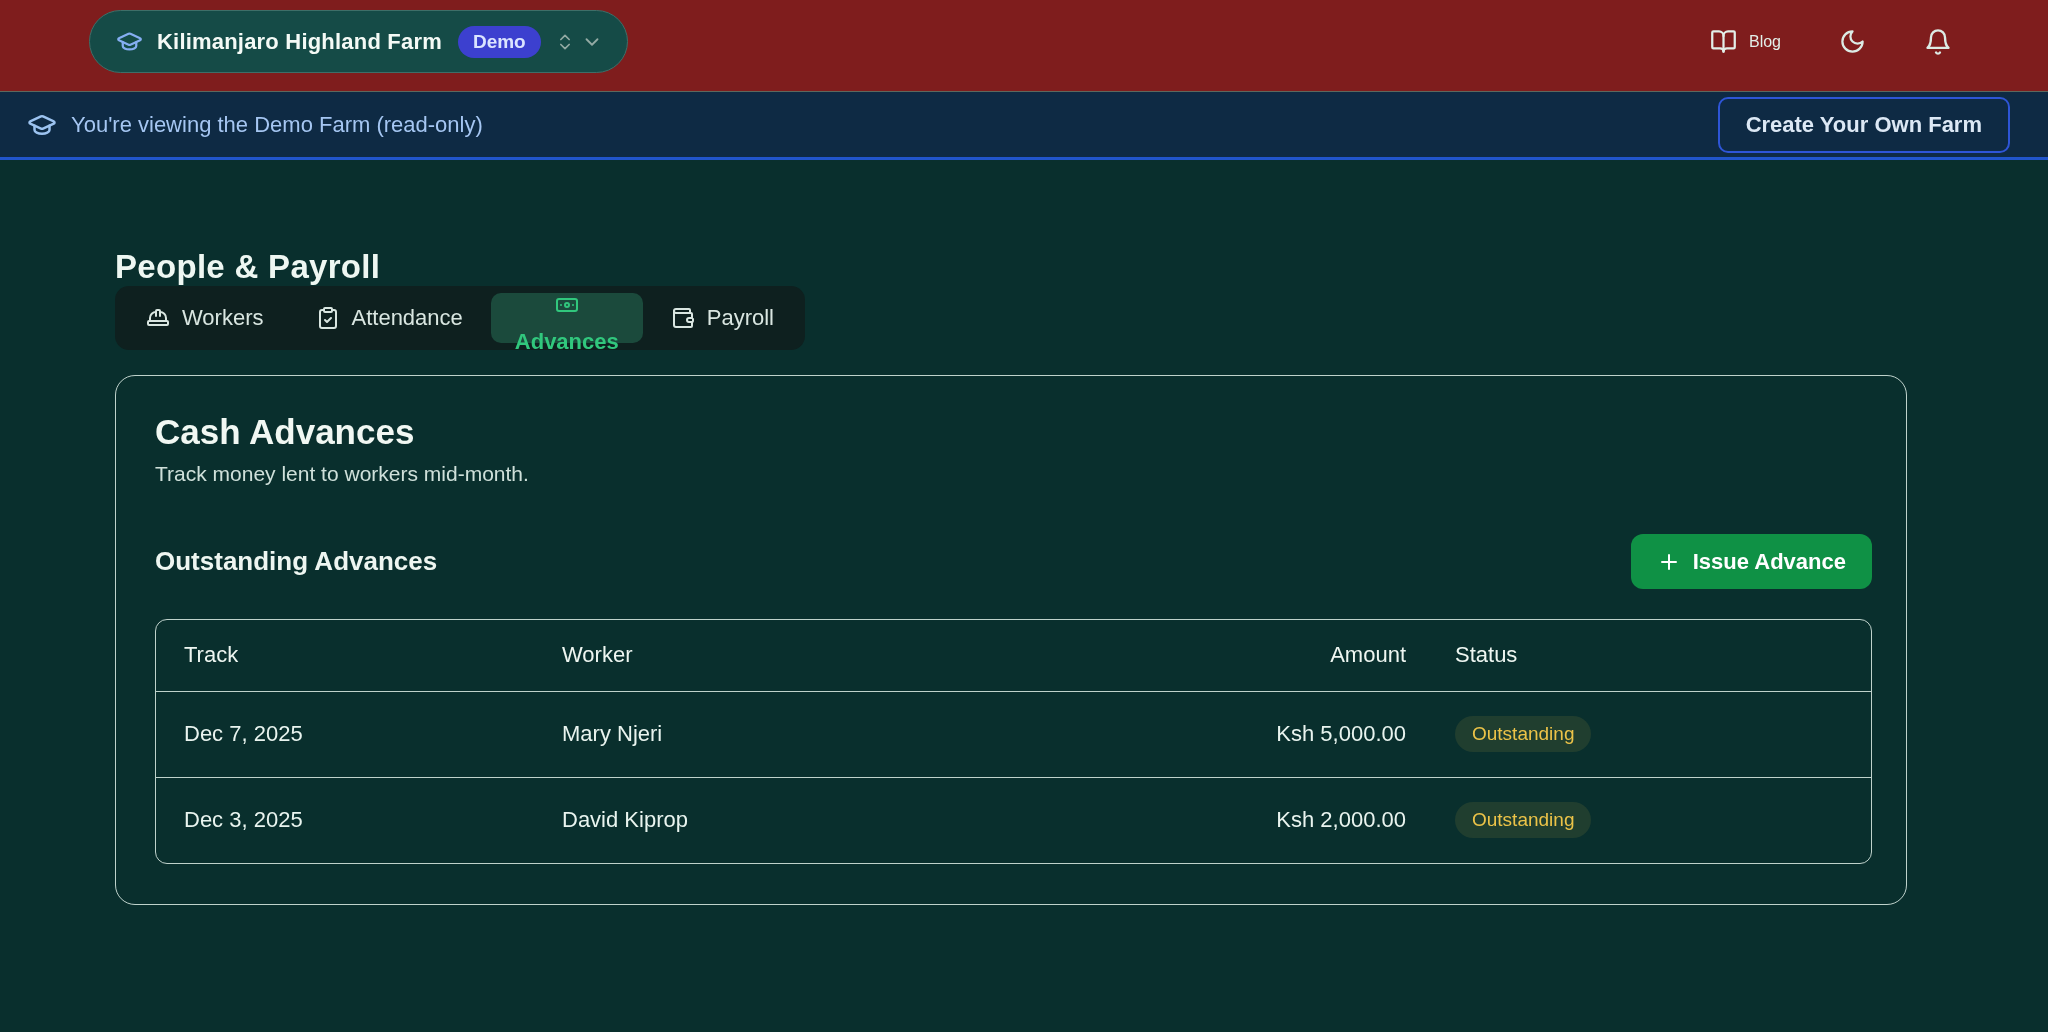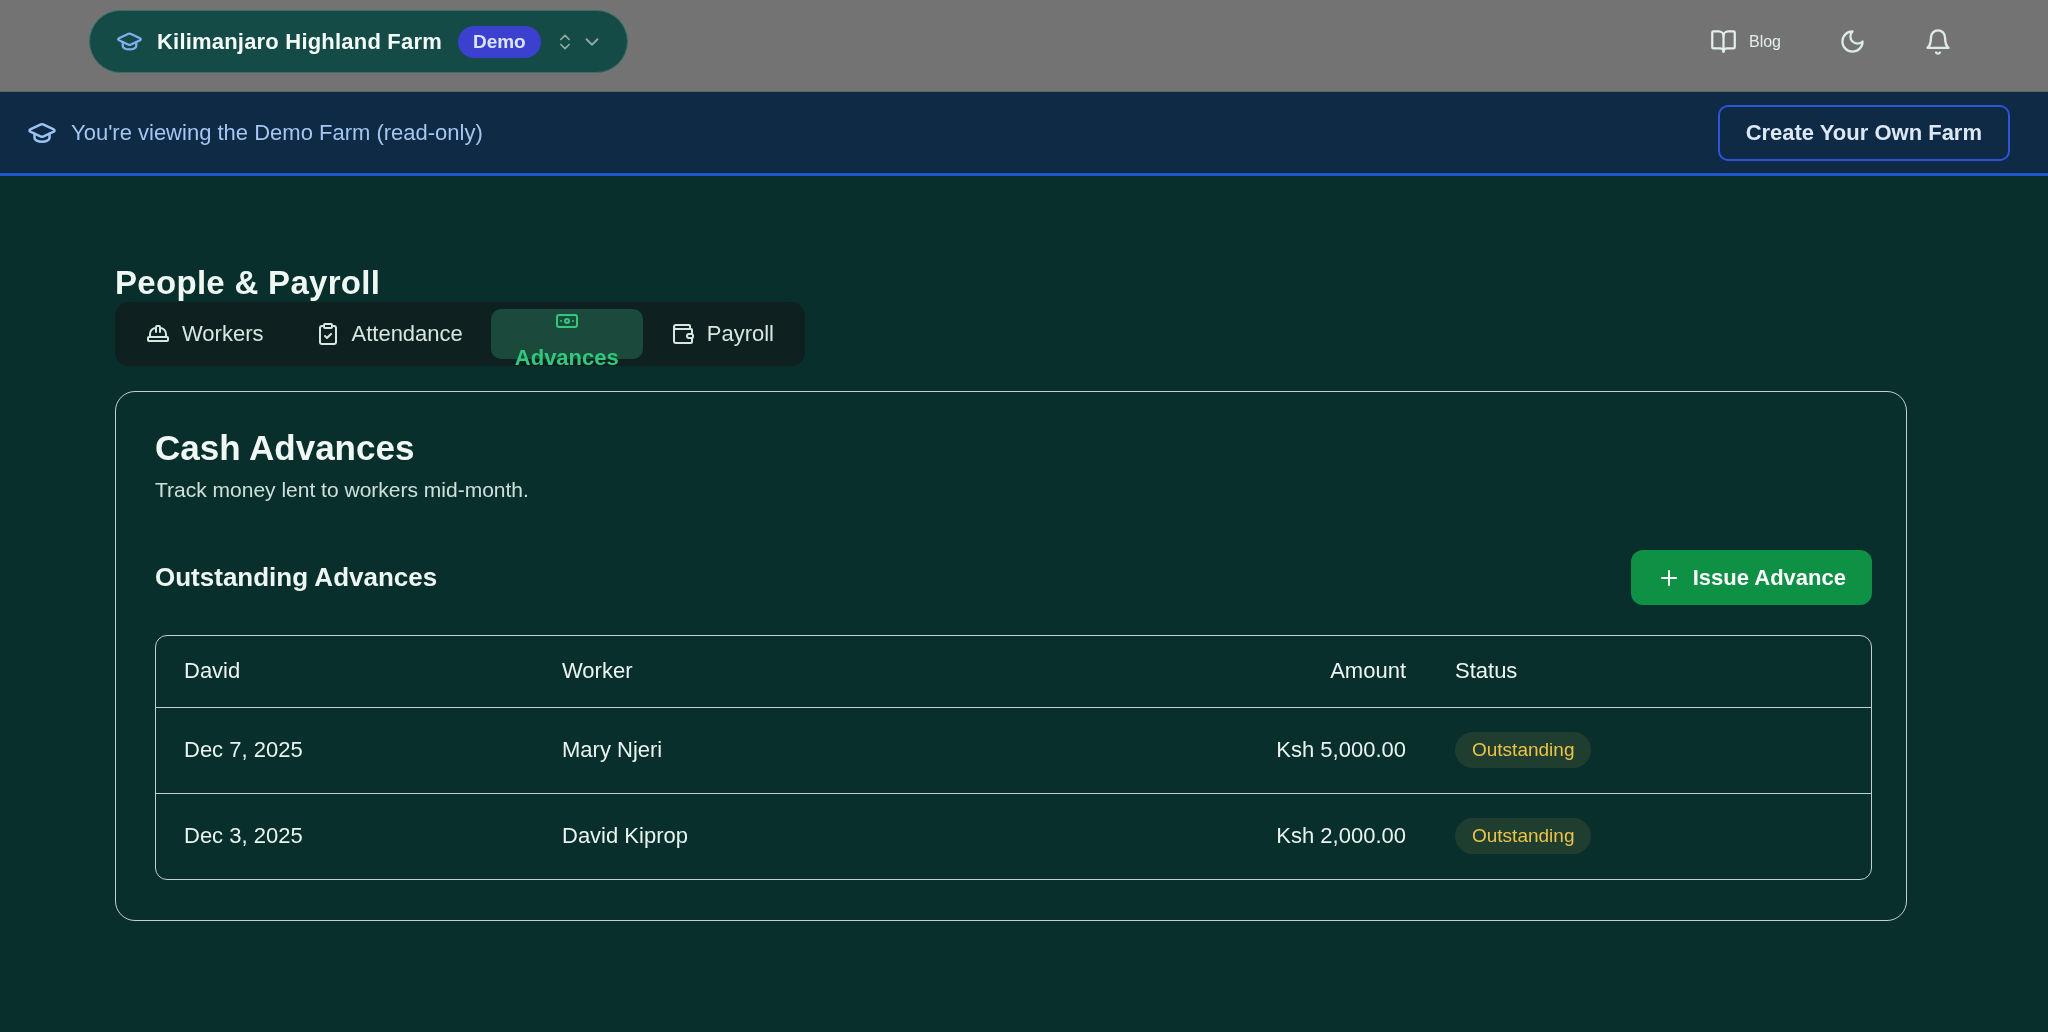--- a/index.html
+++ b/index.html
@@ -7,21 +7,21 @@
   body {
     font-family:"Liberation Sans","DejaVu Sans",sans-serif;
     background:#092f2d;
     color:#e8f3ee;
     overflow:hidden;
   }
   svg { display:block; }
 
   
   .navbar {
-    height:92px; background:#737373;
+    height:92px; background:#7f1d1d;
     border-bottom:1px solid #5d685e;
     display:flex; align-items:center;
     padding:0 96px 8px 89px;
   }
   .farm-pill {
     display:flex; align-items:center; gap:14px;
     height:63px; padding:0 24px 0 26px;
     background:#154b47; border:1px solid #3e6e68;
     border-radius:999px; cursor:pointer;
   }
@@ -35,21 +35,21 @@
   .pill-chevrons { display:flex; align-items:center; gap:6px; color:#93aaa4; }
   .nav-right { margin-left:auto; display:flex; align-items:center; gap:58px; }
   .blog-link {
     display:flex; align-items:center; gap:12px;
     color:#e3efe9; font-size:16px; font-weight:500; cursor:pointer;
   }
   .icon-btn { background:none; border:none; color:#dcebe5; cursor:pointer; }
 
   
   .banner {
-    height:84px; background:#0e2a44;
+    height:68px; background:#0e2a44;
     border-bottom:3px solid #2155cb;
     display:flex; align-items:center;
     padding:0 38px 0 27px;
   }
   .banner-left { display:flex; align-items:center; gap:14px; color:#9cc3f0; }
   .banner-text { font-size:22px; font-weight:500; color:#a5c6f2; }
   .banner-cta {
     margin-left:auto;
     background:transparent; color:#dce8f5;
     border:2px solid #2e55d6; border-radius:10px;
@@ -261,21 +261,21 @@
     <div class="table-wrap">
       <table>
         <colgroup>
           <col class="col-date">
             <col class="col-worker">
             <col class="col-amount">
             <col>
         </colgroup>
         <thead>
           <tr>
-            <th class="cell-pad">David</th>
+            <th class="cell-pad">Track</th>
             <th>Worker</th>
             <th class="amount">Amount</th>
             <th class="status-cell">Status</th>
           </tr>
         </thead>
         <tbody>
           <tr>
             <td class="cell-pad">Dec 7, 2025</td>
             <td>Mary Njeri</td>
             <td class="amount">Ksh 5,000.00</td>

